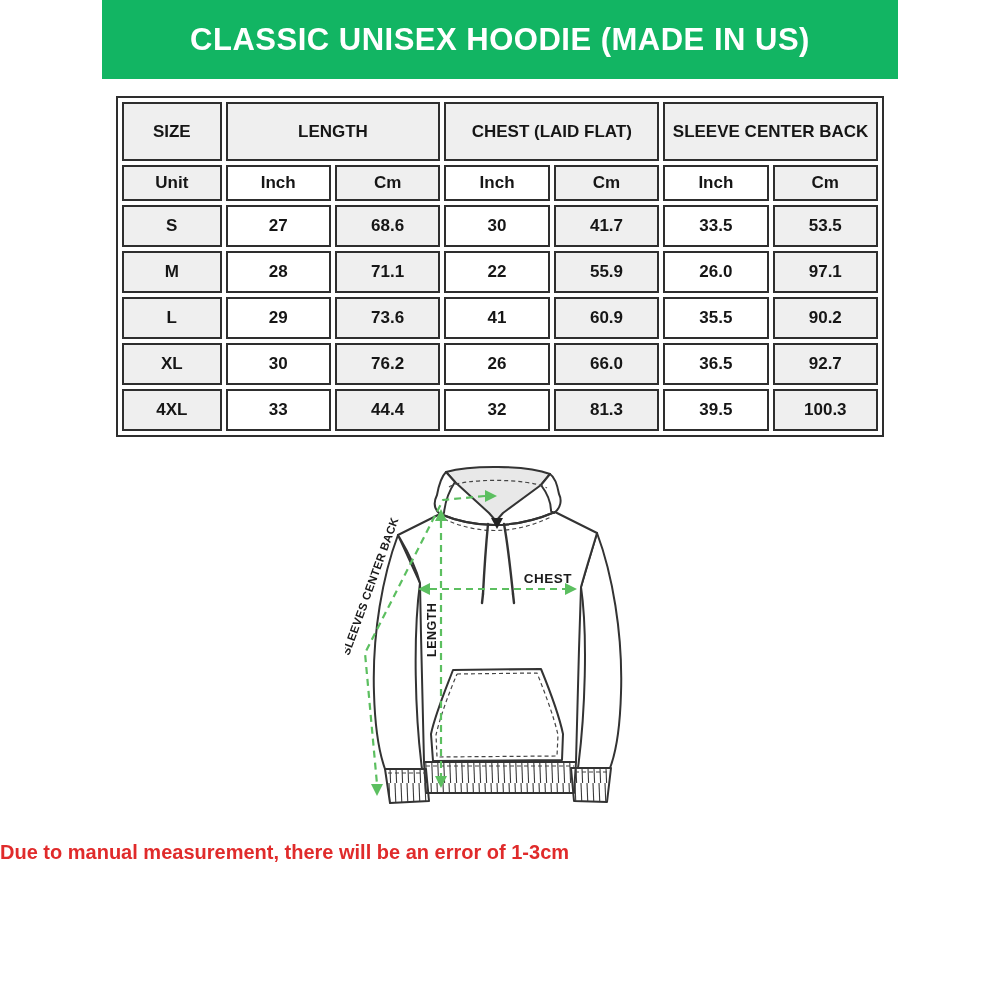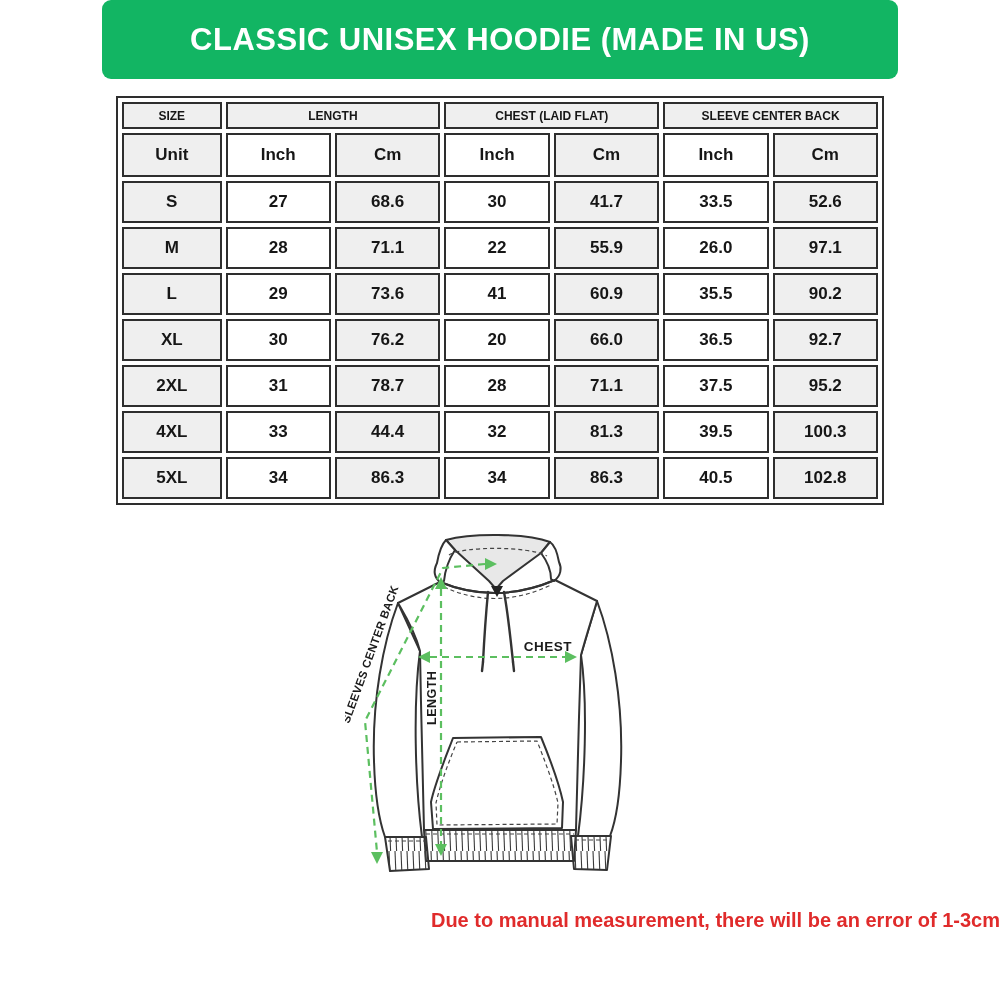--- a/index.html
+++ b/index.html
@@ -2,21 +2,21 @@
 <html style="--banner_green: #12b563; --measure_green: #5cbf60; --footer_red: #e02b2b; --cell_shade: #efefef; --border_dark: #2e2e2e;"><head>
 <meta charset="utf-8">
 <style>
   * { margin: 0; padding: 0; box-sizing: border-box; }
   html, body { width: 1000px; height: 1000px; background: #ffffff; overflow: hidden; }
   body { font-family: "Liberation Sans", sans-serif; }
 
   .banner {
     width: 796px; height: 79px; margin: 0 auto;
     background: var(--banner_green, #12b563);
-    display: flex; align-items: center; justify-content: center; border-radius: 9px;
+    display: flex; align-items: center; justify-content: center;
   }
   .banner h1 {
     color: #ffffff; font-size: 31px; font-weight: 700; letter-spacing: 0.5px;
     white-space: nowrap;
   }
 
   .table-wrap { width: 768px; margin: 17px auto 0; }
   table.size-chart {
     width: 100%;
     border-collapse: separate;
@@ -26,33 +26,33 @@
     table-layout: fixed;
   }
   table.size-chart col.c-size { width: 13.6%; }
   table.size-chart th, table.size-chart td {
     border: 2px solid var(--border_dark, #2e2e2e);
     text-align: center; vertical-align: middle;
     font-size: 17px; color: #161616;
     background: #ffffff;
   }
   table.size-chart th { font-weight: 700; }
-  tr.group-row th { height: 27px; background: var(--cell_shade, #efefef); font-size: 12px; }
-  tr.unit-row th { height: 44px; }
+  tr.group-row th { height: 59px; background: var(--cell_shade, #efefef); font-size: 17px; }
+  tr.unit-row th { height: 36px; }
   tr.unit-row th.shade { background: var(--cell_shade, #efefef); }
   tbody tr.data-row td { height: 42px; font-weight: 700; }
   tbody tr.data-row td.shade { background: var(--cell_shade, #efefef); }
   tbody tr.data-row td.sizecol { font-weight: 700; }
 
   .diagram-wrap { width: 310px; margin: 26px auto 0; }
   .diagram-wrap svg { display: block; }
   .measure-label { font-family: "Liberation Sans", sans-serif; font-weight: 700; fill: #1b1b1b; }
 
   .footer-note {
-    margin-top: 16px; text-align: right;
+    margin-top: 16px; text-align: left;
     color: var(--footer_red, #e02b2b);
     font-size: 20px; font-weight: 700;
   }
 </style>
 </head>
 <body>
 
 <header class="banner">
   <h1>CLASSIC UNISEX HOODIE (MADE IN US)</h1>
 </header>
@@ -86,21 +86,21 @@
       </tr>
     </thead>
     <tbody>
         <tr class="data-row">
           <td class="shade sizecol">S</td>
           <td>27</td>
           <td class="shade">68.6</td>
           <td>30</td>
           <td class="shade">41.7</td>
           <td>33.5</td>
-          <td class="shade">52.6</td>
+          <td class="shade">53.5</td>
         </tr>
         <tr class="data-row">
           <td class="shade sizecol">M</td>
           <td>28</td>
           <td class="shade">71.1</td>
           <td>22</td>
           <td class="shade">55.9</td>
           <td>26.0</td>
           <td class="shade">97.1</td>
         </tr>
@@ -110,52 +110,34 @@
           <td class="shade">73.6</td>
           <td>41</td>
           <td class="shade">60.9</td>
           <td>35.5</td>
           <td class="shade">90.2</td>
         </tr>
         <tr class="data-row">
           <td class="shade sizecol">XL</td>
           <td>30</td>
           <td class="shade">76.2</td>
-          <td>20</td>
+          <td>26</td>
           <td class="shade">66.0</td>
           <td>36.5</td>
           <td class="shade">92.7</td>
-        </tr>
-        <tr class="data-row">
-          <td class="shade sizecol">2XL</td>
-          <td>31</td>
-          <td class="shade">78.7</td>
-          <td>28</td>
-          <td class="shade">71.1</td>
-          <td>37.5</td>
-          <td class="shade">95.2</td>
         </tr>
         <tr class="data-row">
           <td class="shade sizecol">4XL</td>
           <td>33</td>
           <td class="shade">44.4</td>
           <td>32</td>
           <td class="shade">81.3</td>
           <td>39.5</td>
           <td class="shade">100.3</td>
         </tr>
-        <tr class="data-row">
-          <td class="shade sizecol">5XL</td>
-          <td>34</td>
-          <td class="shade">86.3</td>
-          <td>34</td>
-          <td class="shade">86.3</td>
-          <td>40.5</td>
-          <td class="shade">102.8</td>
-        </tr>
       </tbody>
   </table>
 </div>
 
 <div class="diagram-wrap">
   <svg width="310" height="362" viewBox="0 0 310 362">
     <defs>
       <pattern id="rib" width="6" height="40" patternUnits="userSpaceOnUse">
         <path d="M2 0 L3.6 40" stroke="#3a3a3a" stroke-width="1.1" fill="none"></path>
       </pattern>

